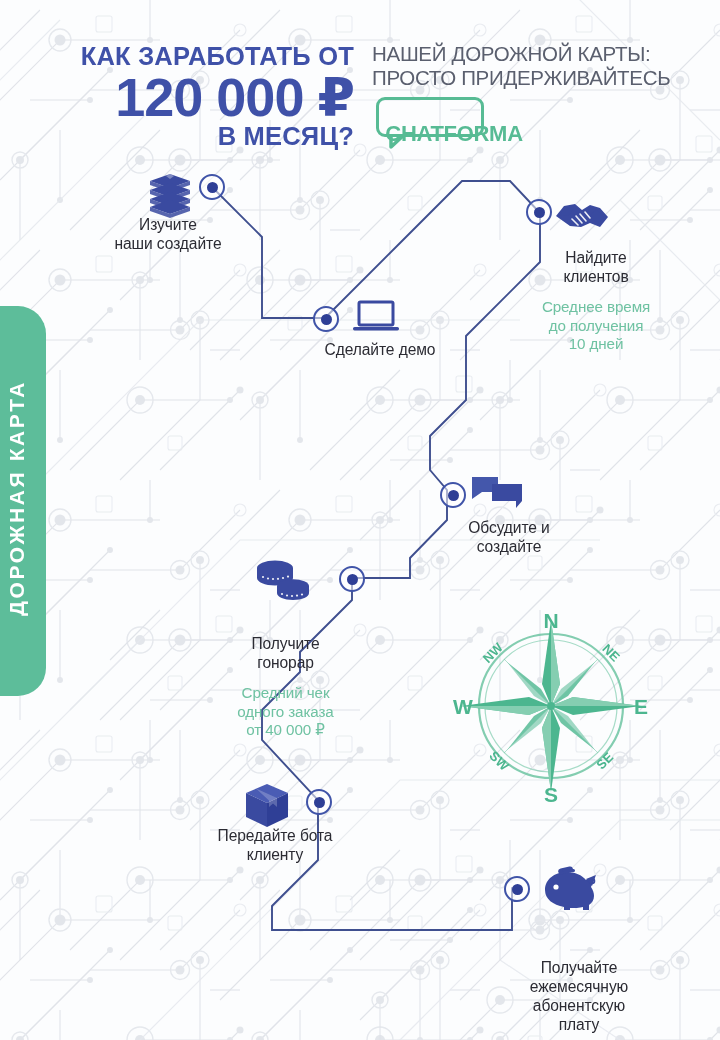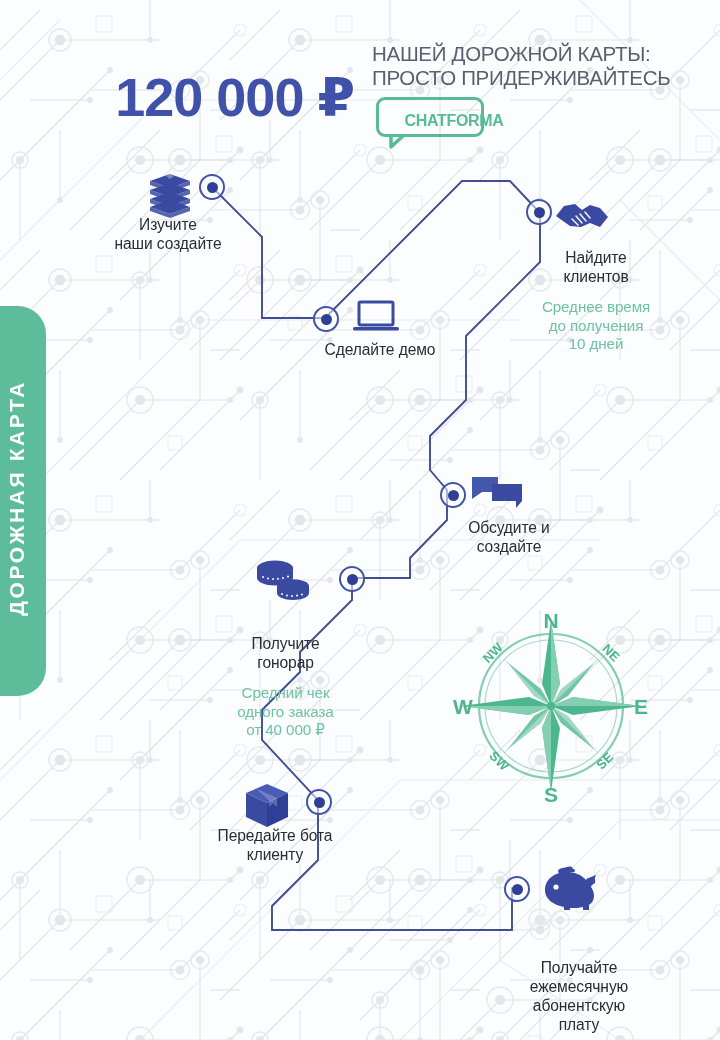--- a/index.html
+++ b/index.html
@@ -80,23 +80,23 @@
   #chatforma .bubble{
     position:absolute;left:0;top:0;width:108px;height:40px;
     border:3.5px solid #57bb94;
     border-radius:9px;
     box-sizing:border-box;
   }
   #chatforma .tail{
     position:absolute;left:13px;top:37px;width:26px;height:22px;
   }
   #chatforma .wordmark{
-    position:absolute;left:0;top:4px;width:108px;height:40px;
+    position:absolute;left:0;top:17px;width:108px;height:40px;
     display:flex;align-items:center;justify-content:center;
-    color:#57bb94;font-size:16px;font-weight:bold;letter-spacing:-0.3px;
+    color:#57bb94;font-size:22px;font-weight:bold;letter-spacing:-0.3px;
     font-family:"Liberation Sans","DejaVu Sans",sans-serif;
     padding-left:24px;
   }
 
   
   #sidetab{
     position:absolute;left:-12px;top:306px;width:58px;height:390px;
     background:#5dbd9a;
     border-top-right-radius:28px;
     border-bottom-right-radius:28px;
@@ -287,21 +287,23 @@
         <text x="-55" y="58" font-size="13" text-anchor="middle" transform="rotate(45,-55,58)">SW</text>
         <text x="57" y="58" font-size="13" text-anchor="middle" transform="rotate(-45,57,58)">SE</text>
       </g>
     </g>
   </svg>
 
   <svg id="route-layer" viewBox="0 0 720 1040" xmlns="http://www.w3.org/2000/svg">
     <polyline points="212,187 262,237 262,318 325,318 400,243 462,181 510,181 540,213 540,262 466,336 466,400 430,436 430,470 447,490 447,520 410,558 410,578 352,578 352,600 300,652 300,672 262,710 262,740 318,800 318,860 272,906 272,930 512,930 512,888" fill="none" stroke="#3f4f8f" stroke-width="1.9" stroke-linejoin="miter" stroke-linecap="round"></polyline>
   </svg>
 
+  <div class="headline" id="title-line1">КАК ЗАРАБОТАТЬ ОТ</div>
   <div class="headline" id="title-line2">120 000 ₽</div>
+  <div class="headline" id="title-line3">В МЕСЯЦ?</div>
 
   <div id="subtitle">
     <span class="sl">НАШЕЙ ДОРОЖНОЙ КАРТЫ:</span>
     <span class="sl">ПРОСТО ПРИДЕРЖИВАЙТЕСЬ</span>
   </div>
 
   <div id="chatforma">
     <div class="bubble"></div>
     <svg class="tail" viewBox="0 0 26 22" xmlns="http://www.w3.org/2000/svg">
       <path d="M2 0 L2 13 L16 0" fill="none" stroke="#57bb94" stroke-width="3.5" stroke-linecap="round" stroke-linejoin="round"></path>

